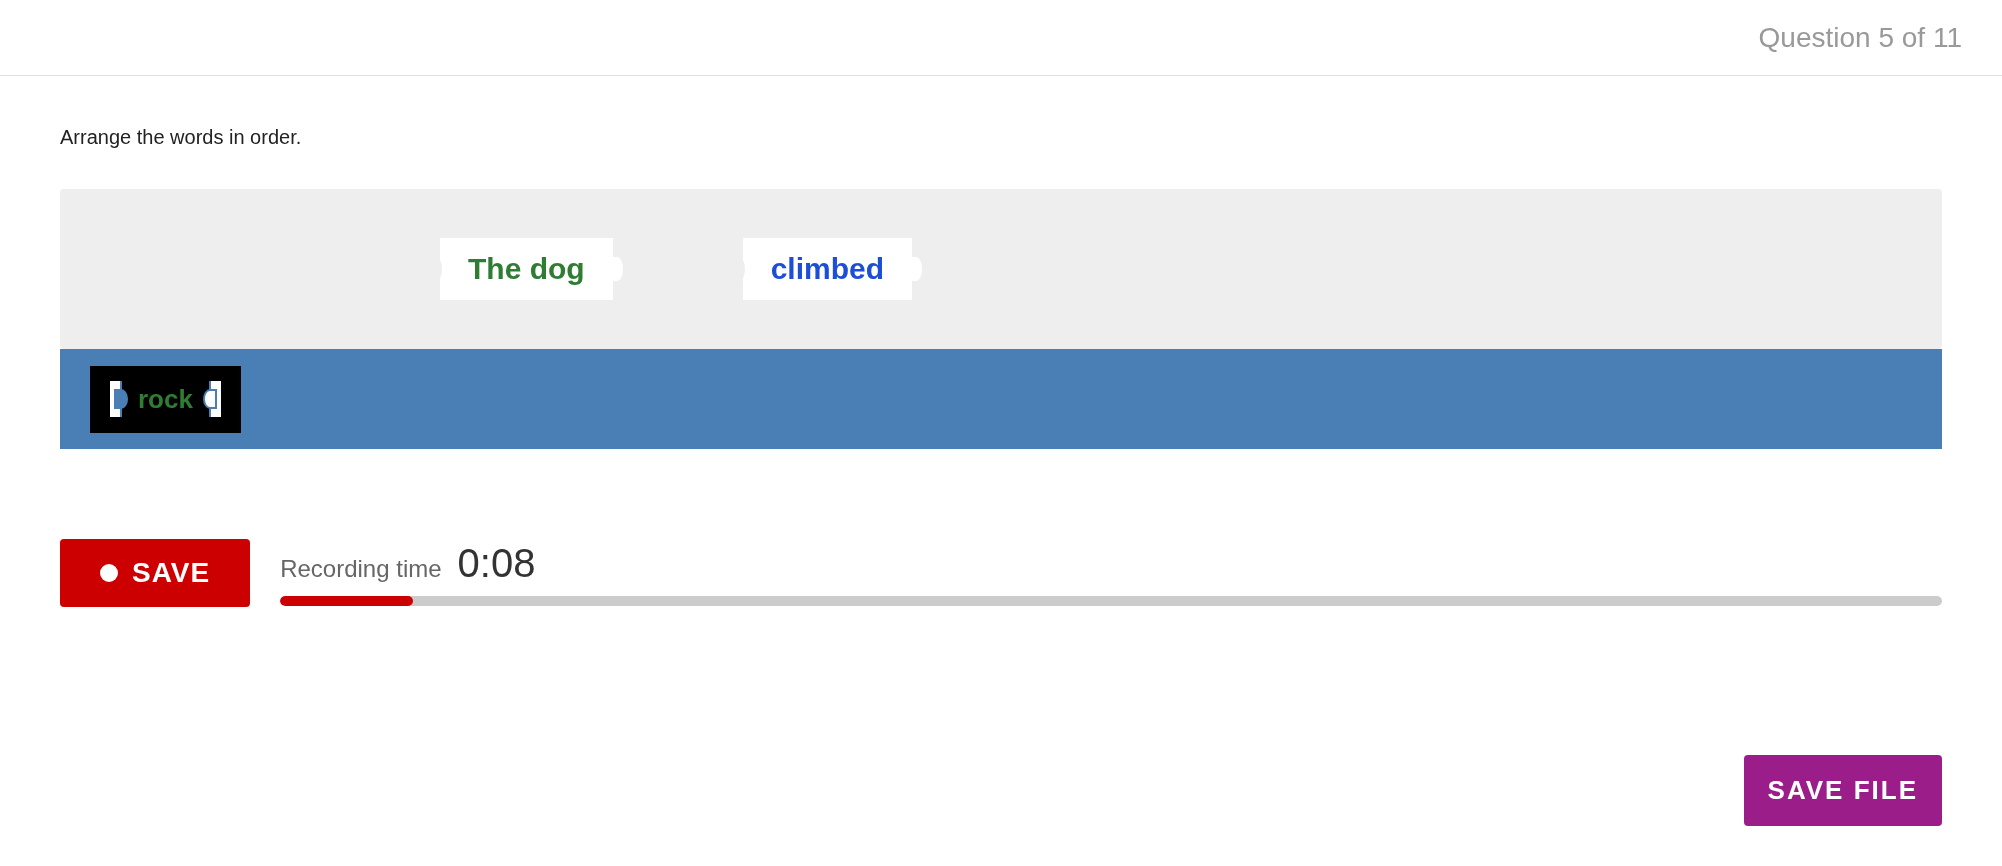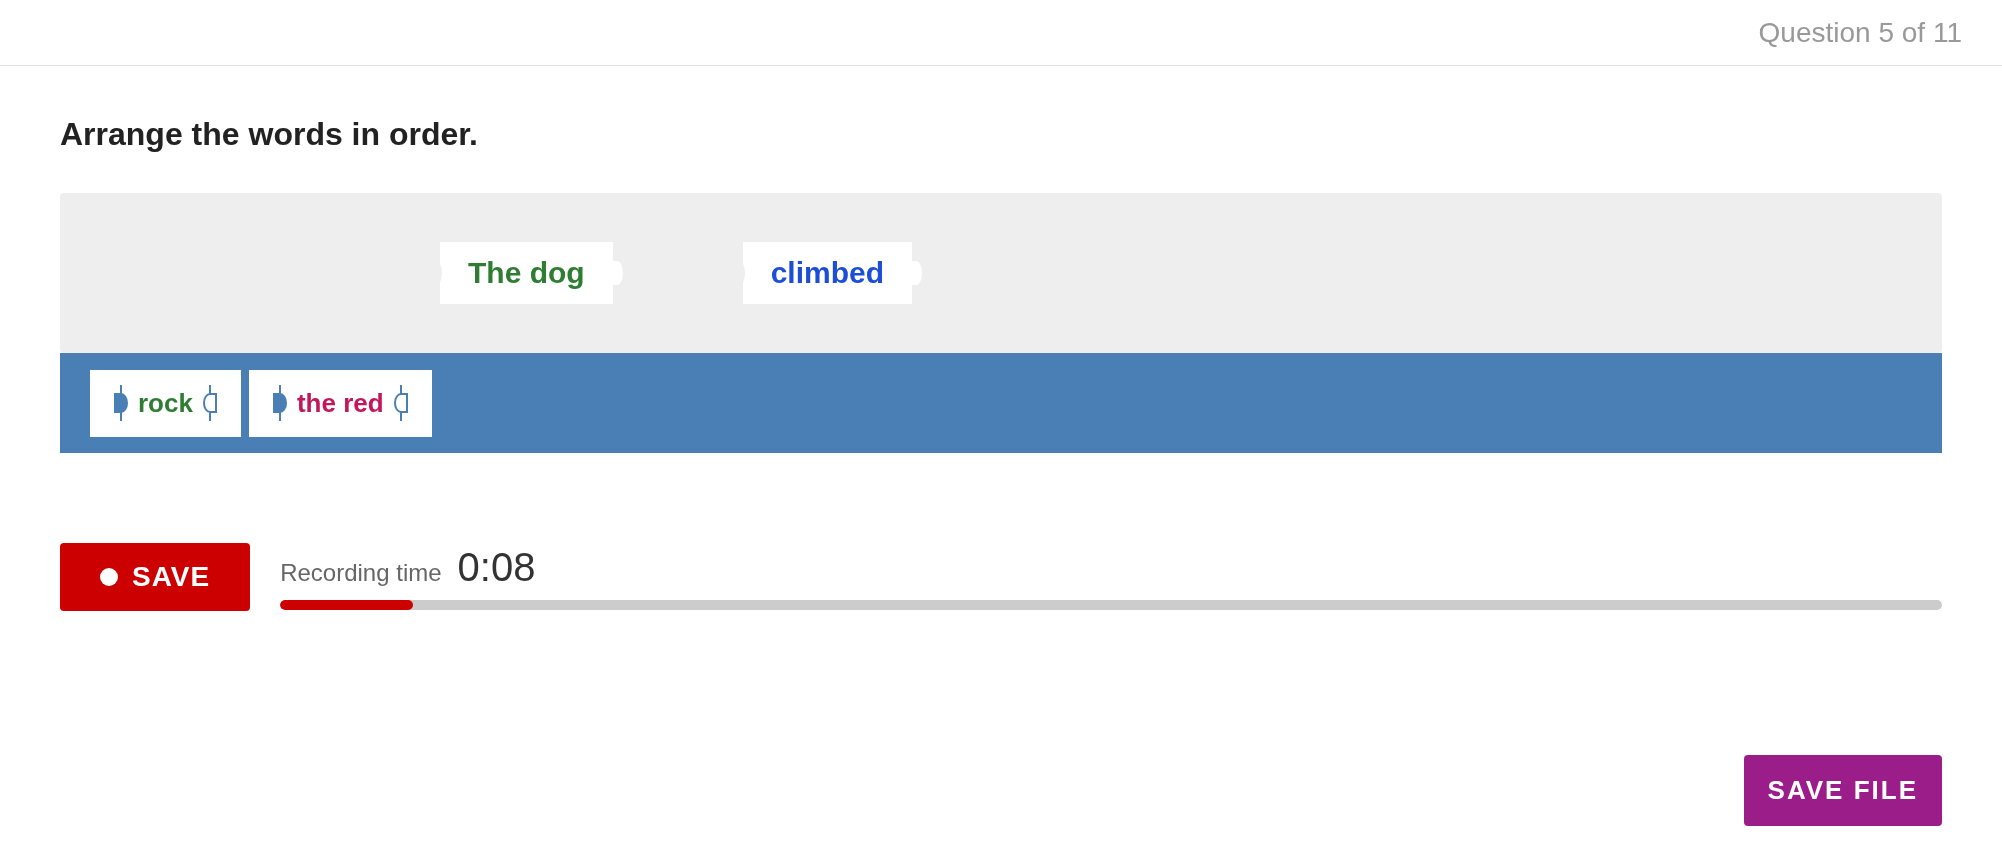--- a/index.html
+++ b/index.html
@@ -16,36 +16,36 @@
       overflow: hidden;
       position: relative;
     }
 
     .header {
       display: flex;
       justify-content: flex-end;
       align-items: center;
       padding: 20px 40px;
       border-bottom: 1px solid #e0e0e0;
-      height: 66px;
+      height: 76px;
     }
 
     .question-counter {
       color: #999999;
       font-size: 28px;
       font-weight: 400;
     }
 
     .main-content {
       padding: 50px 60px 40px 60px;
     }
 
     .instruction {
-      font-size: 32px;
-      font-weight: 700;
+      font-size: 20px;
+      font-weight: 400;
       color: #222222;
       margin-bottom: 40px;
     }
 
     .drop-zone {
       background: #eeeeee;
       border-radius: 4px;
       width: 100%;
       height: 160px;
       display: flex;
@@ -192,21 +192,21 @@
       top: 50%;
       transform: translateY(-50%);
       width: 12px;
       height: 24px;
       background: white;
       border-radius: 0 50% 50% 0;
       z-index: 1;
     }
 
     .source-word {
-      background: #ffffff;
+      background: #000000;
       padding: 10px 20px;
       font-size: 26px;
       font-weight: 700;
       cursor: grab;
       display: inline-flex;
       align-items: center;
       gap: 0;
       position: relative;
     }
   </style>
@@ -239,29 +239,20 @@
       <span style="display:inline-block; width:12px; height:36px; background:white; border-right: 2px solid #4a7fb5; position:relative;">
         <span style="position:absolute; right:-8px; top:50%; transform:translateY(-50%); width:14px; height:20px; background: #4a7fb5; border-radius: 0 50% 50% 0;"></span>
       </span>
       <span style="padding: 8px 16px;">rock</span>
       <span style="display:inline-block; width:12px; height:36px; background:white; border-left: 2px solid #4a7fb5; position:relative;">
         <span style="position:absolute; left:-8px; top:50%; transform:translateY(-50%); width:14px; height:20px; background: white; border-radius: 50% 0 0 50%; border: 2px solid #4a7fb5;"></span>
       </span>
     </div>
 
 
-    <div class="source-word" style="color: #c2185b;">
-      <span style="display:inline-block; width:12px; height:36px; background:white; border-right: 2px solid #4a7fb5; position:relative;">
-        <span style="position:absolute; right:-8px; top:50%; transform:translateY(-50%); width:14px; height:20px; background: #4a7fb5; border-radius: 0 50% 50% 0;"></span>
-      </span>
-      <span style="padding: 8px 16px;">the red</span>
-      <span style="display:inline-block; width:12px; height:36px; background:white; border-left: 2px solid #4a7fb5; position:relative;">
-        <span style="position:absolute; left:-8px; top:50%; transform:translateY(-50%); width:14px; height:20px; background: white; border-radius: 50% 0 0 50%; border: 2px solid #4a7fb5;"></span>
-      </span>
-    </div>
 
   </div>
 </div>
 
 <div class="recording-section">
   <button class="stop-button">
     <span class="stop-dot"></span>
     <span>SAVE</span>
   </button>
 

